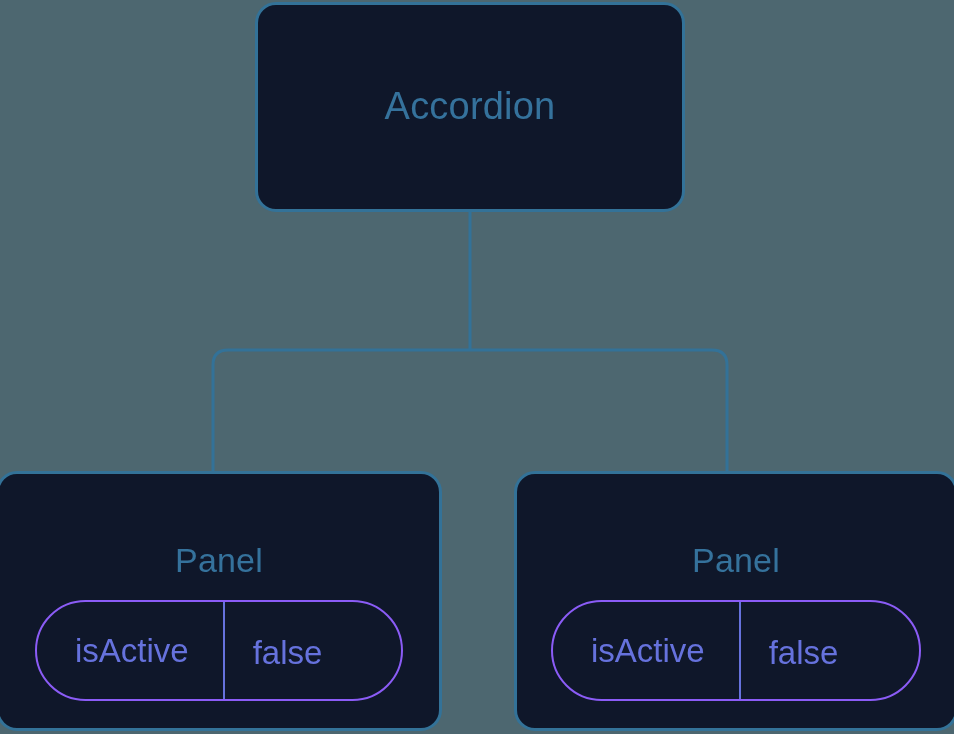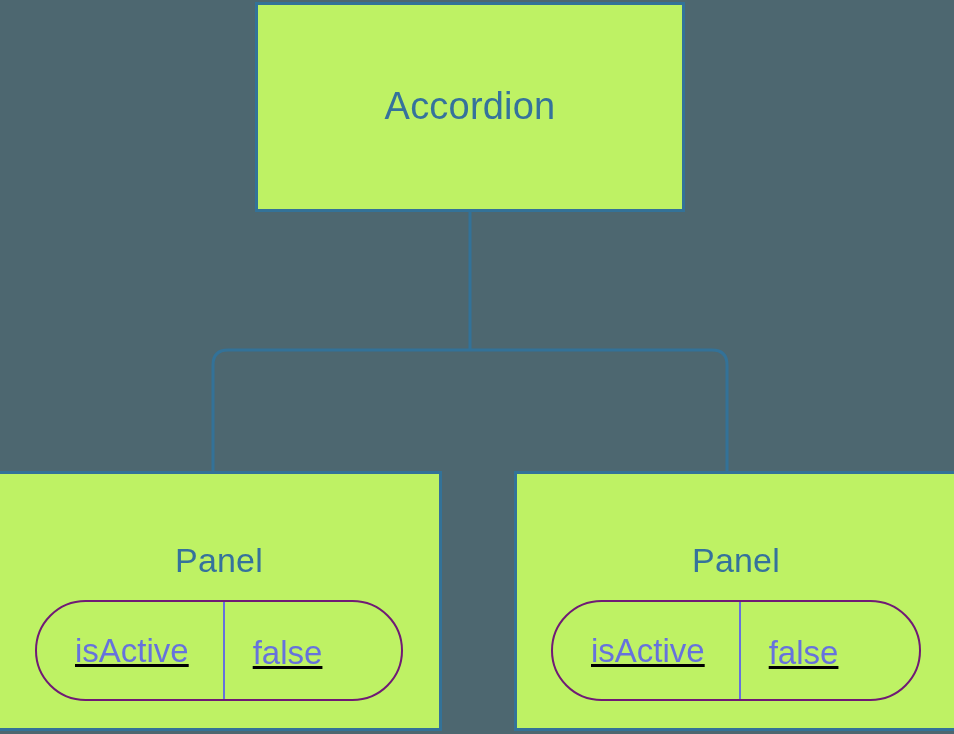--- a/index.html
+++ b/index.html
@@ -27,23 +27,23 @@
     top: 0;
     width: 954px;
     height: 734px;
     z-index: 1;
   }
 
   
   .node {
     position: absolute;
     box-sizing: border-box;
-    background: #bef264;
+    background: #0f172a;
     border: 3px solid #337298;
-    border-radius: 0;
+    border-radius: 21px;
     z-index: 2;
     display: flex;
     flex-direction: column;
     align-items: center;
   }
 
   .node-root {
     left: 255px;
     top: 2px;
     width: 430px;
@@ -78,27 +78,26 @@
   .node-panel-right .node-title {
     font-size: 34px;
     margin-top: 68px;
   }
 
   
   .pill {
     margin-top: 21px;
     display: flex;
     align-items: stretch;
-    border: 2px solid #701a75;
+    border: 2px solid #8b5cf6;
     border-radius: 999px;
     background: transparent;
     height: 101px;
     box-sizing: border-box;
     overflow: hidden;
-    text-decoration: underline;
   }
 
   .pill-key,
   .pill-val {
     display: flex;
     align-items: center;
     justify-content: center;
     color: #6672dd;
     font-size: 33px;
     line-height: 1;

